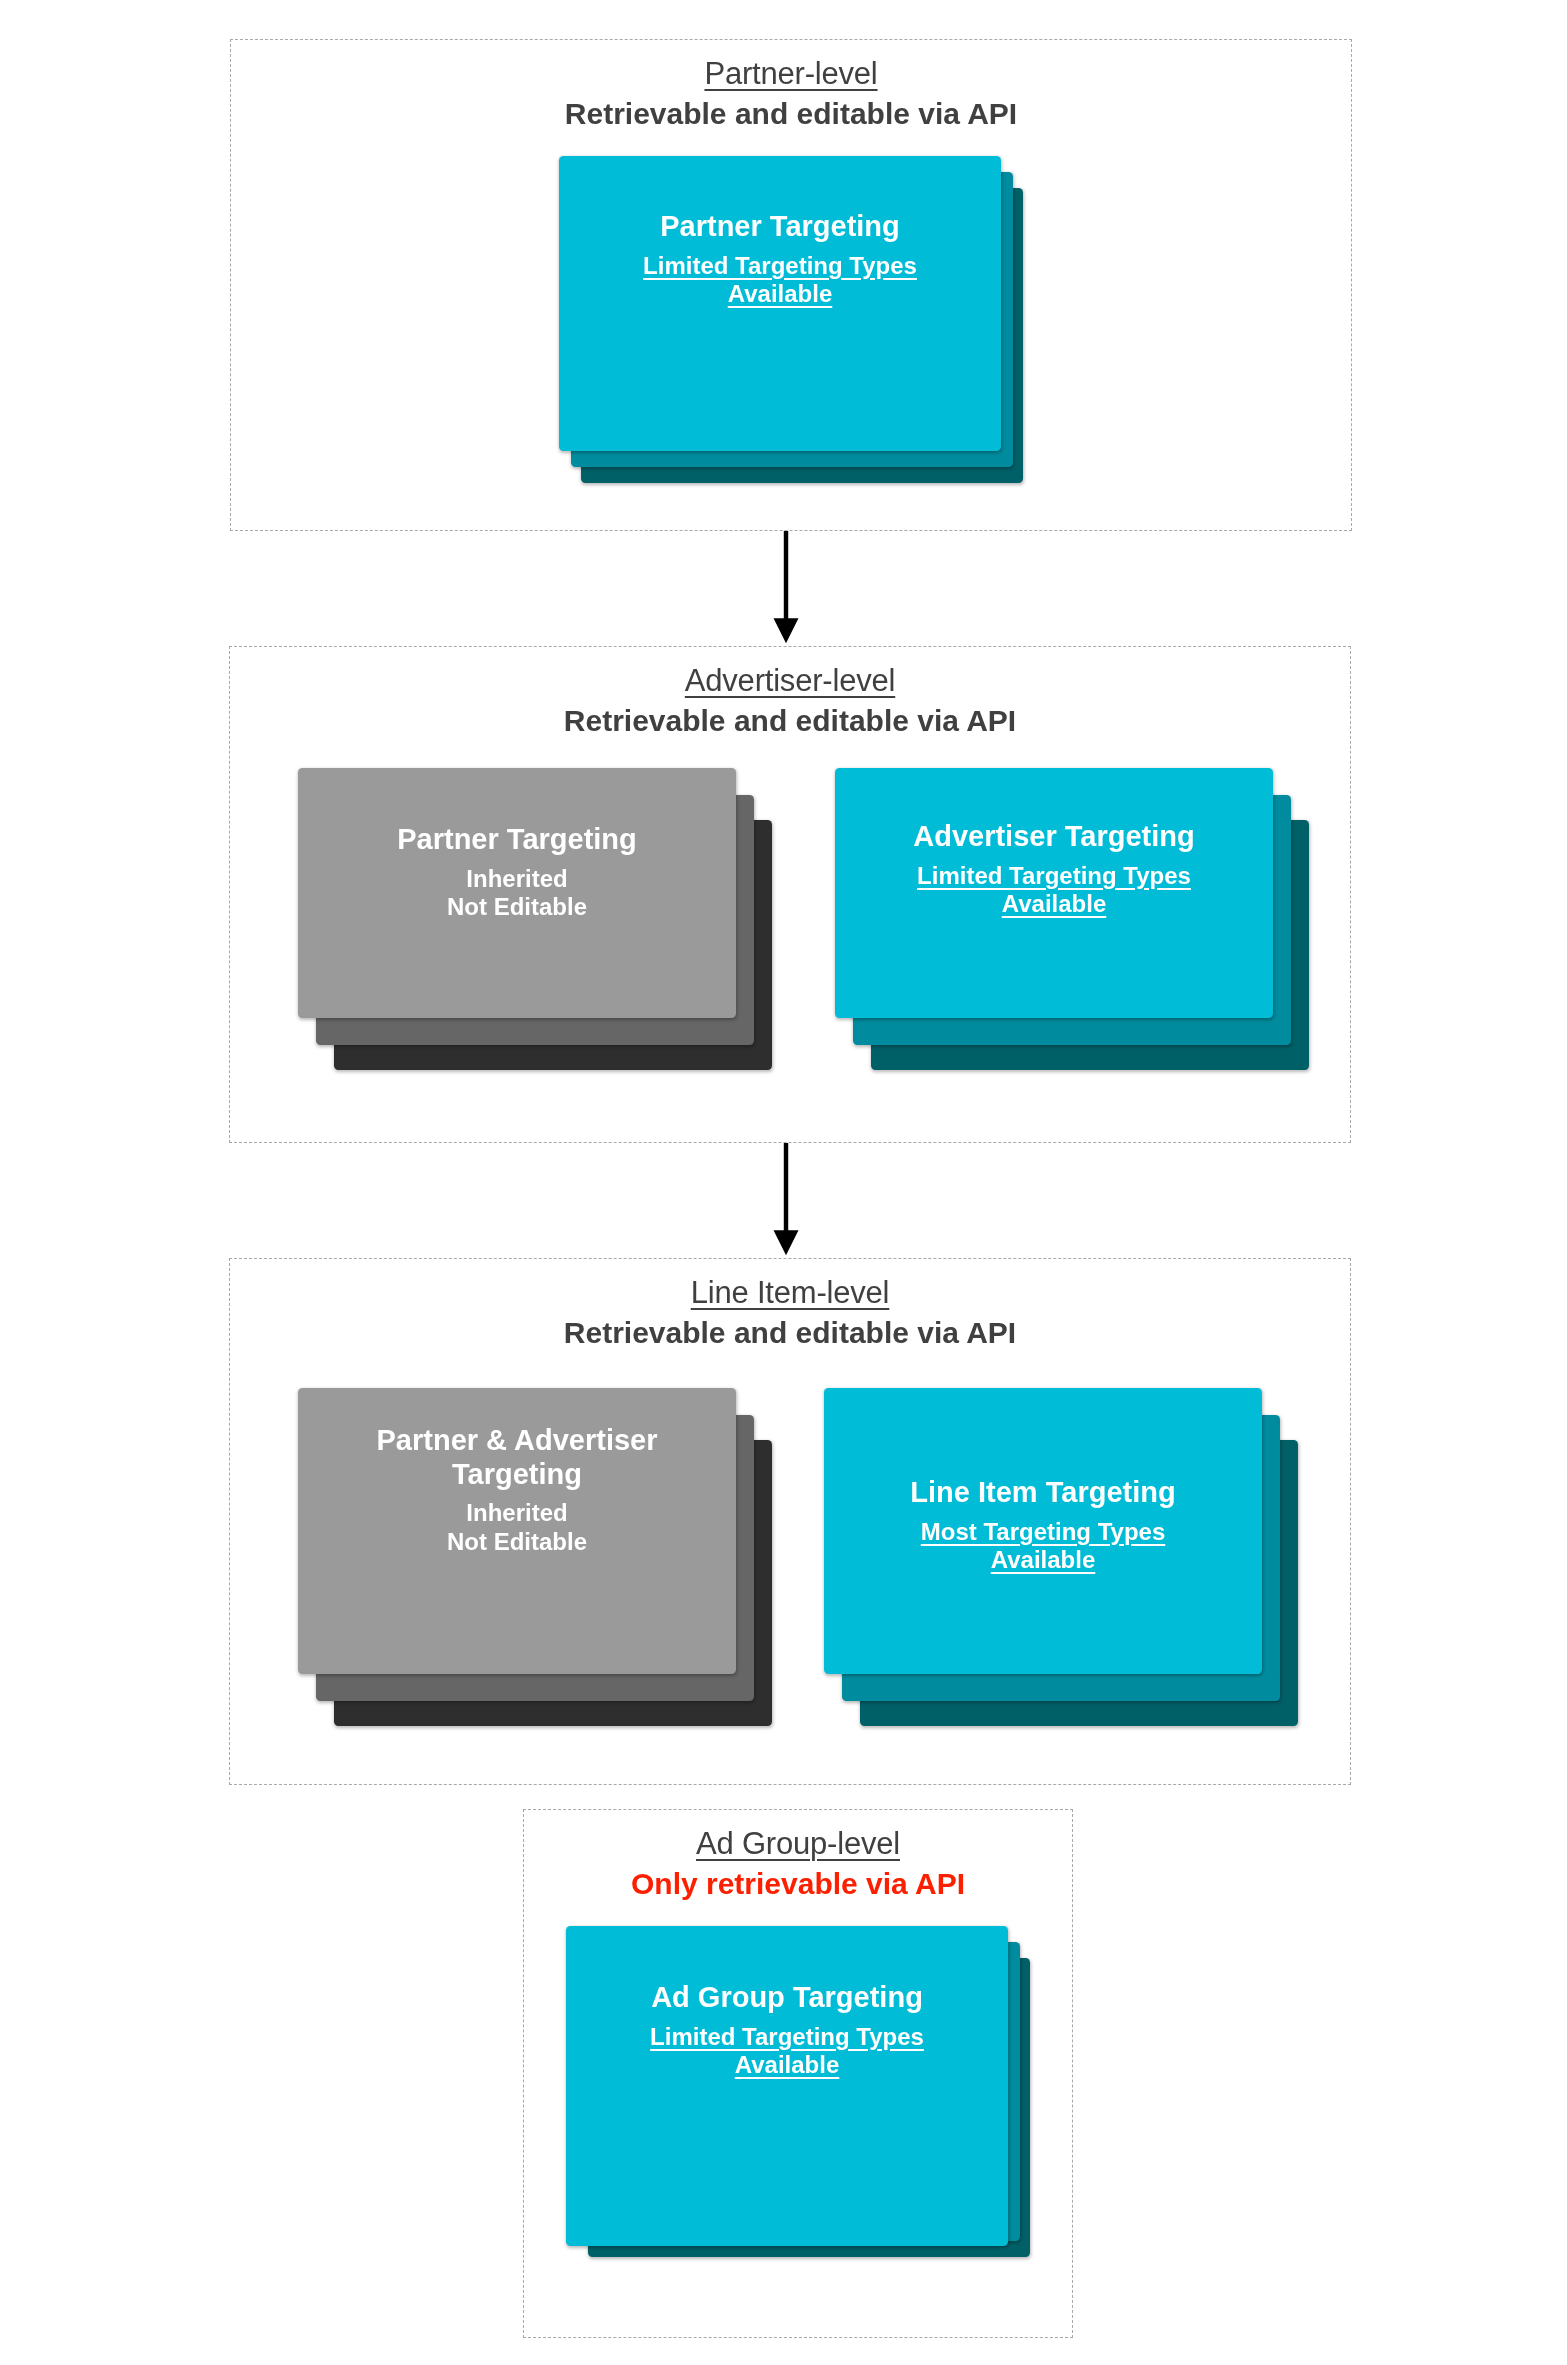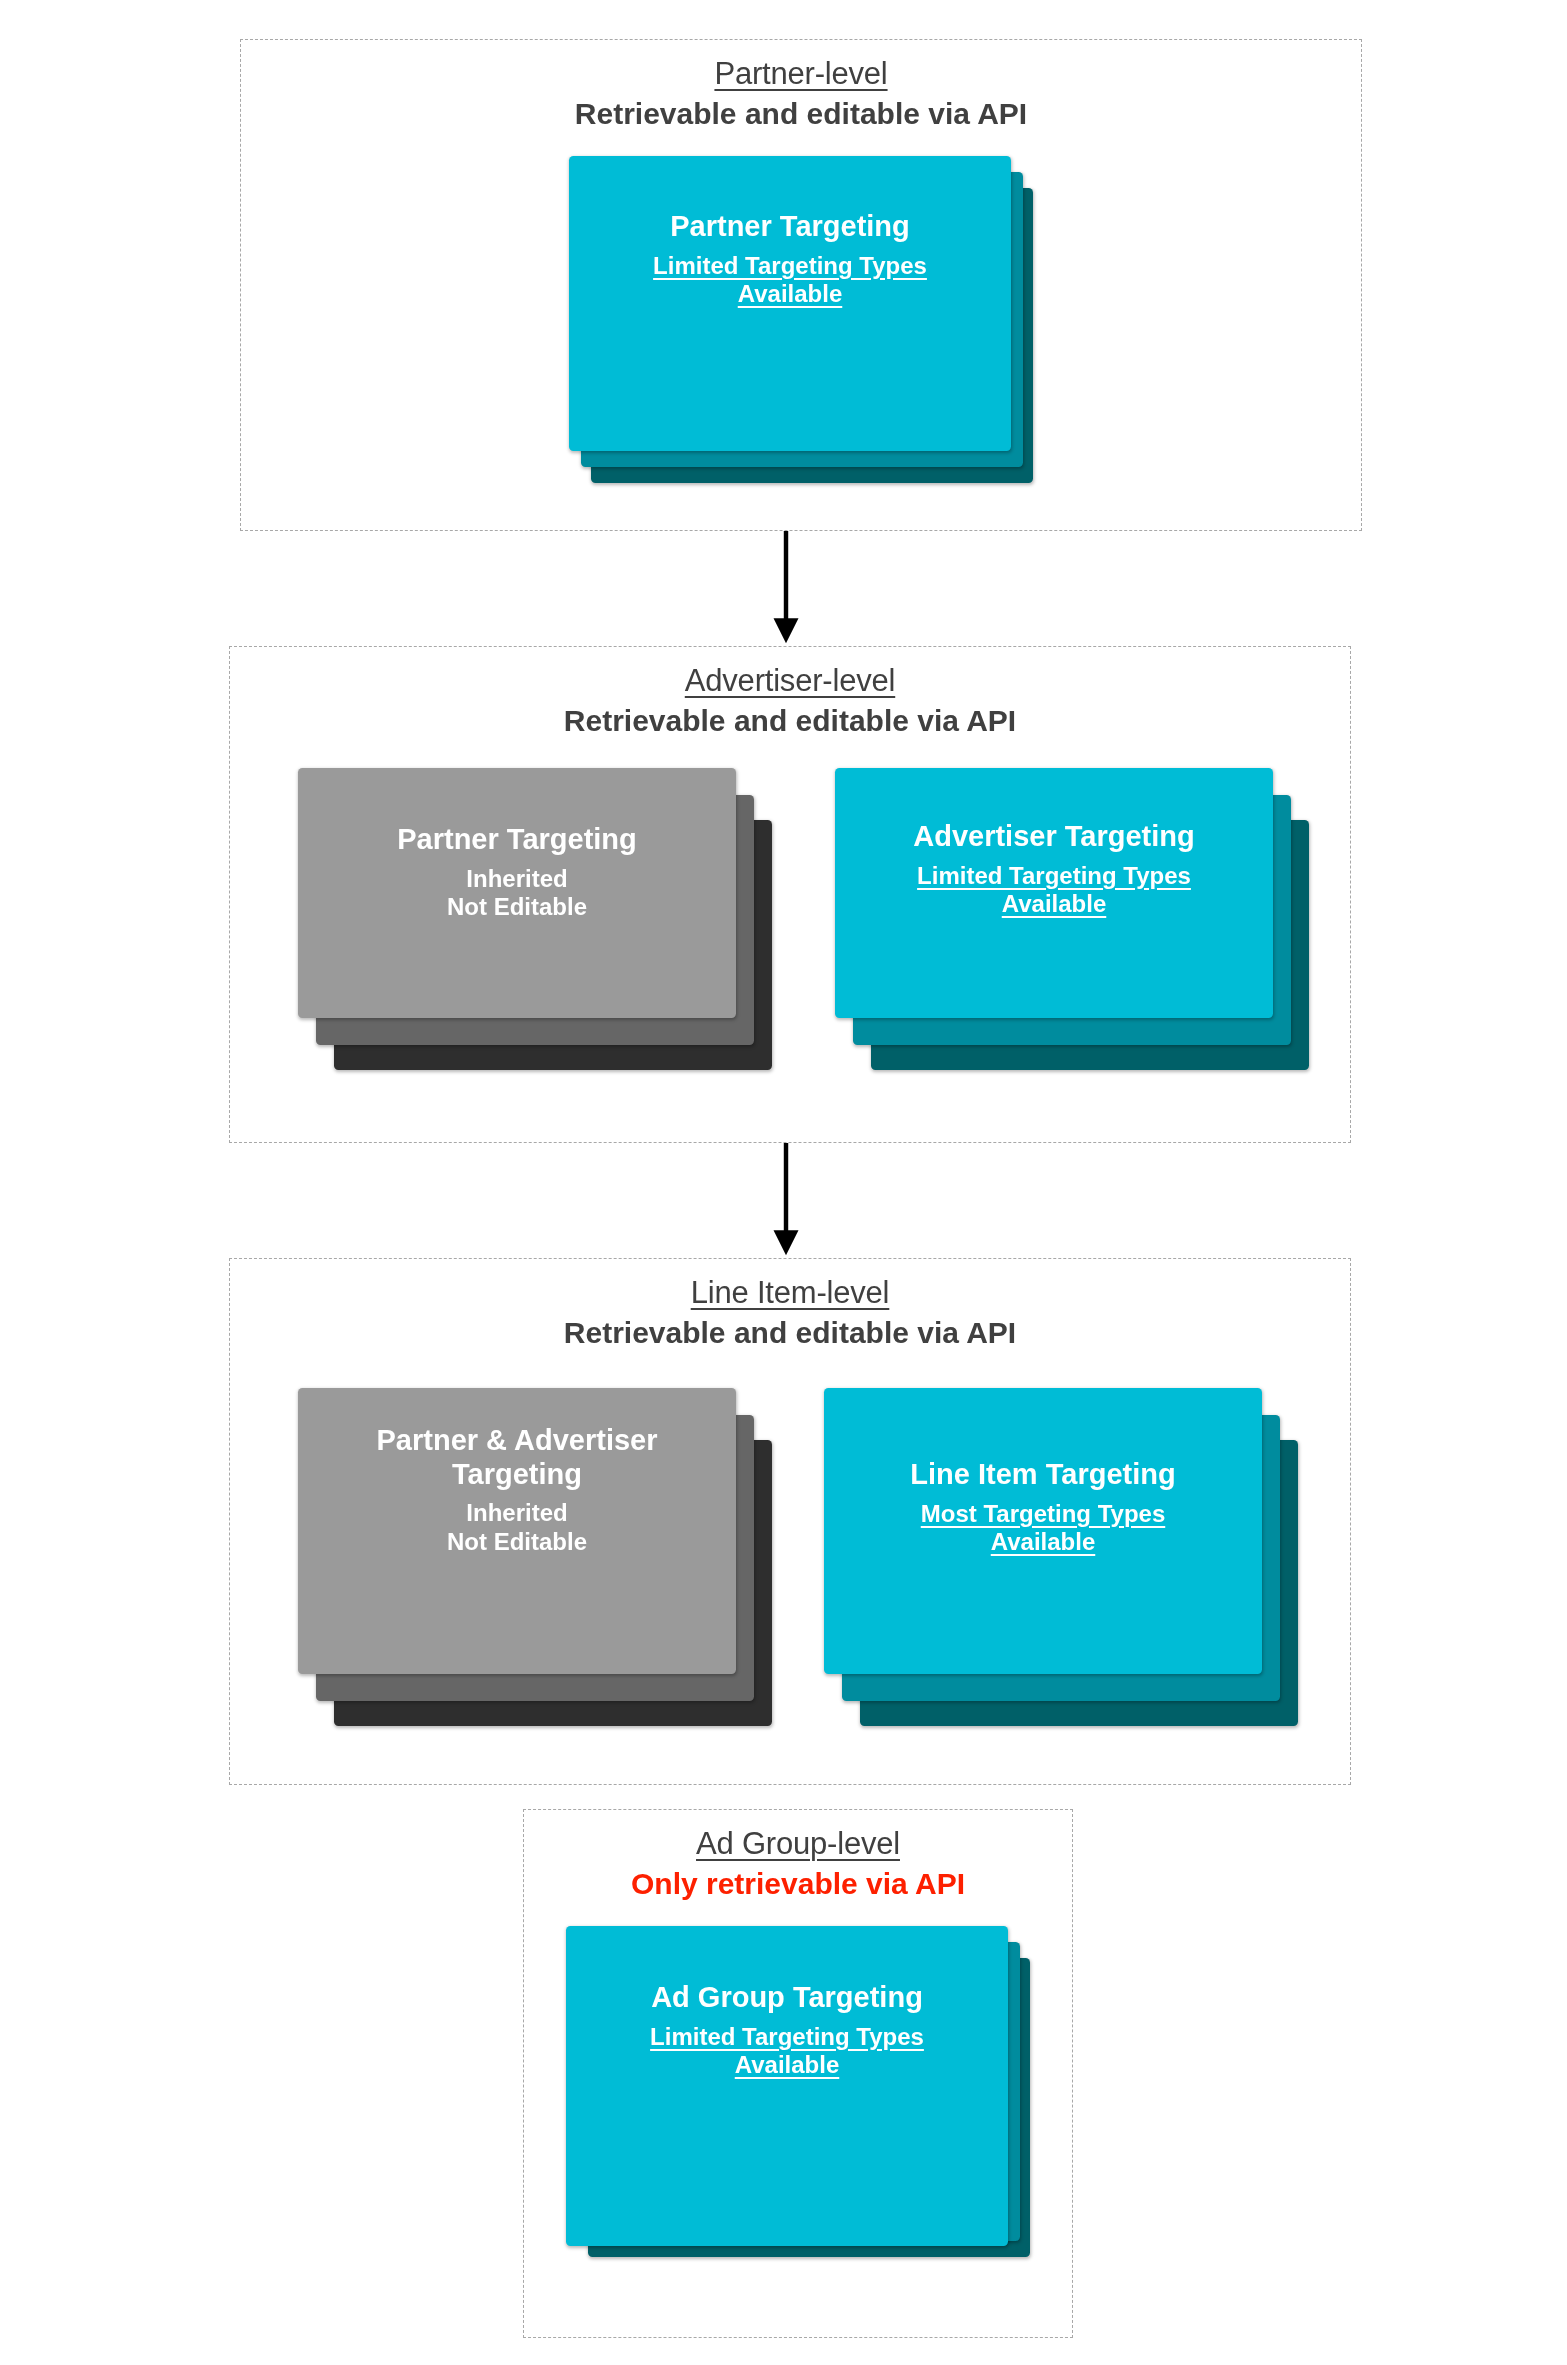--- a/index.html
+++ b/index.html
@@ -118,21 +118,21 @@
   .arrow {
     position: absolute;
     z-index: 5;
   }
 </style>
 </head>
 <body>
 
 <div class="canvas">
 
-  <div class="level-box" style="left:240px; top:39px; width:1122px; height:492px;">
+  <div class="level-box" style="left:230px; top:39px; width:1122px; height:492px;">
     <div class="level-header" style="top:16px;">
       <span class="level-title">Partner-level</span>
       <span class="level-sub">Retrievable and editable via API</span>
     </div>
 
     <div class="stack cyan" style="left:328px; top:116px; width:473px; height:330px;">
       <div class="layer back" style="left:22px; top:32px; width:442px; height:295px;"></div>
       <div class="layer mid" style="left:11.6px; top:16px; width:442px; height:295px;"></div>
       <div class="layer front" style="left:0px; top:0px; width:442px; height:295px;">
         <div class="card-body" style="padding-top:54px;">
@@ -200,21 +200,21 @@
           <div class="card-title">Partner &amp; Advertiser<br>Targeting</div>
           <div class="card-note">Inherited<br>Not Editable</div>
         </div>
       </div>
     </div>
 
     <div class="stack cyan" style="left:594px; top:129px; width:500px; height:375px;">
       <div class="layer back" style="left:36px; top:52px; width:438px; height:286px;"></div>
       <div class="layer mid" style="left:18px; top:27px; width:438px; height:286px;"></div>
       <div class="layer front" style="left:0px; top:0px; width:438px; height:286px;">
-        <div class="card-body" style="padding-top:70px;">
+        <div class="card-body" style="padding-top:88px;">
           <div class="card-title">Line Item Targeting</div>
           <div class="card-note underlined">Most Targeting Types<br>Available</div>
         </div>
       </div>
     </div>
   </div>
 
   <div class="level-box" style="left:523px; top:1809px; width:550px; height:529px;">
     <div class="level-header" style="top:16px;">
       <span class="level-title">Ad Group-level</span>

